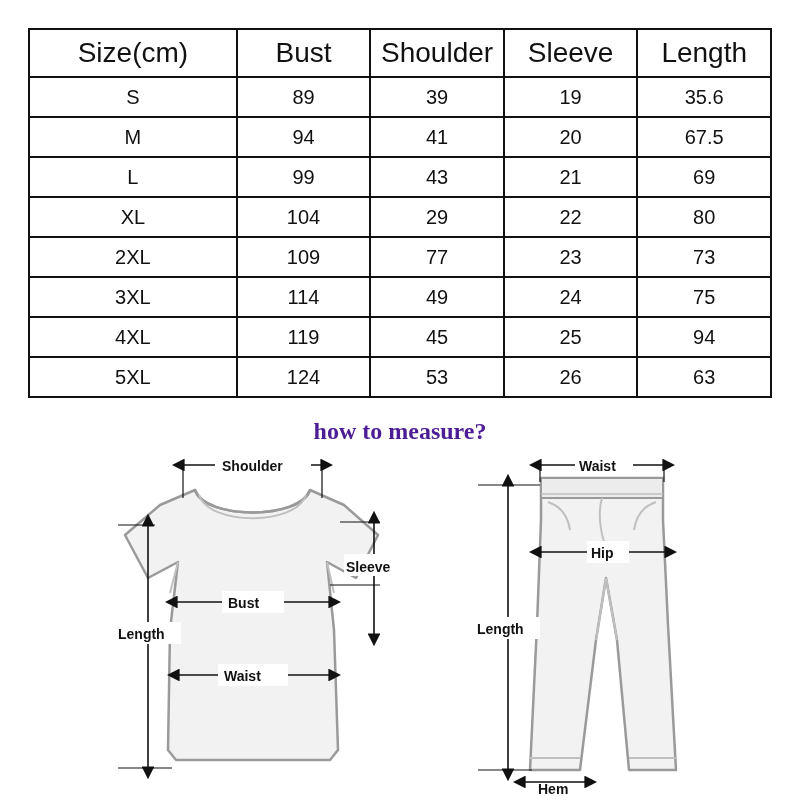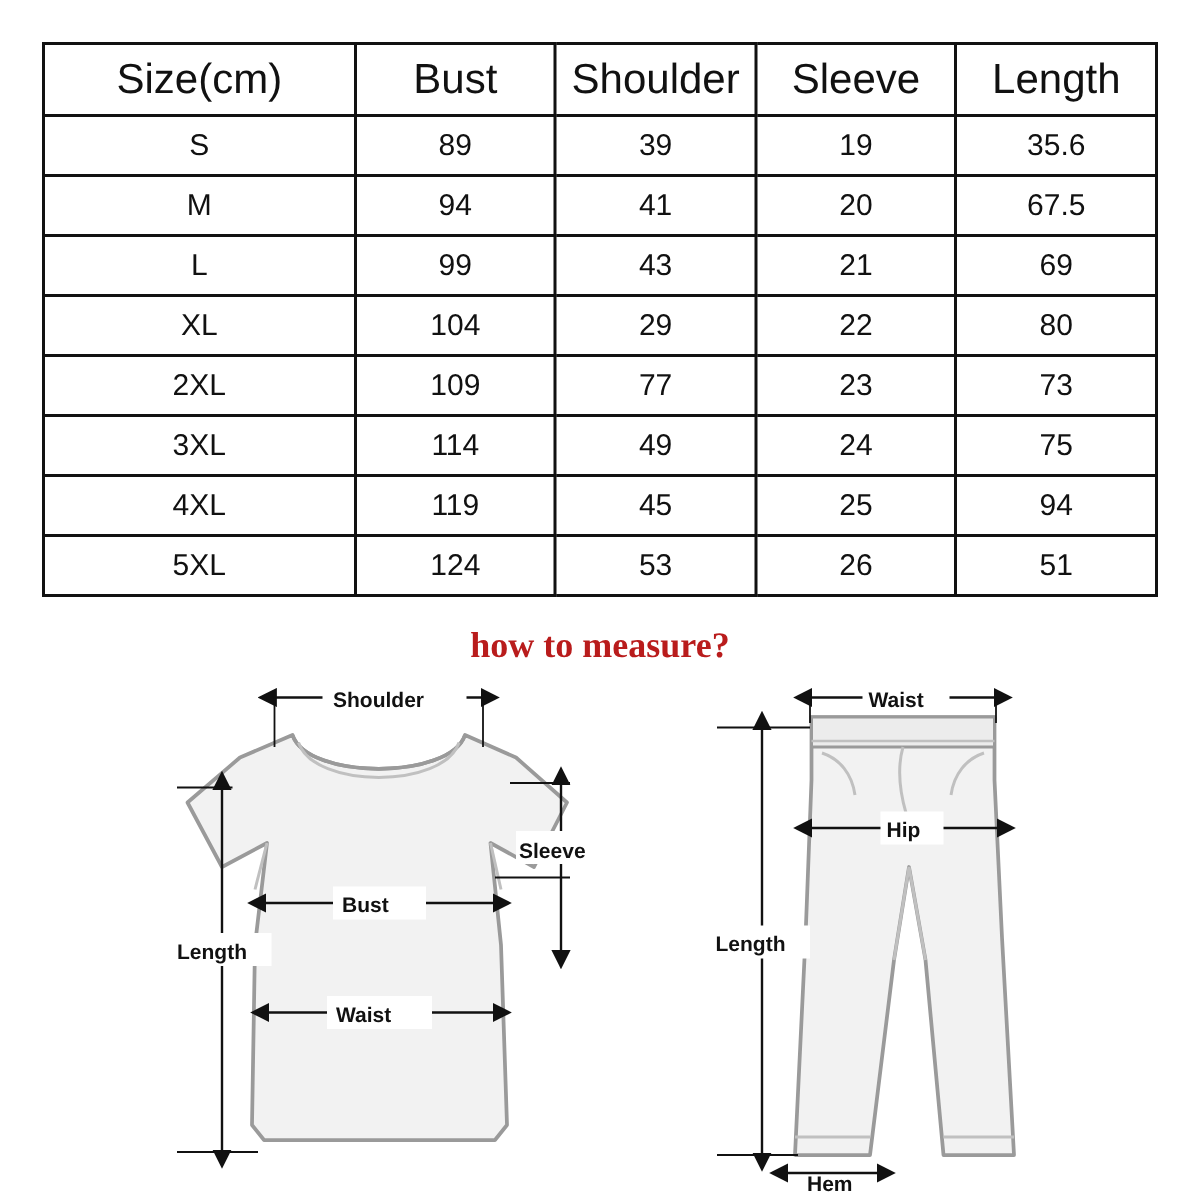--- a/index.html
+++ b/index.html
@@ -55,21 +55,21 @@
   
   .how-title {
     position: absolute;
     left: 0;
     top: 418px;
     width: 800px;
     text-align: center;
     font-family: "Liberation Serif", serif;
     font-weight: bold;
     font-size: 24px;
-    color: #b91c1c;
+    color: #4c1d95;
   }
 
   
   .diagram {
     position: absolute;
     left: 0;
     top: 450px;
     width: 800px;
     height: 350px;
   }
@@ -148,21 +148,21 @@
           <td>119</td>
           <td>45</td>
           <td>25</td>
           <td>94</td>
         </tr>
         <tr>
           <td>5XL</td>
           <td>124</td>
           <td>53</td>
           <td>26</td>
-          <td>51</td>
+          <td>63</td>
         </tr>
       </tbody>
     </table>
   </div>
 
   <div class="how-title">how to measure?</div>
 
   <div class="diagram">
     <svg width="800" height="350" viewBox="0 0 800 350" xmlns="http://www.w3.org/2000/svg">
       <defs>

